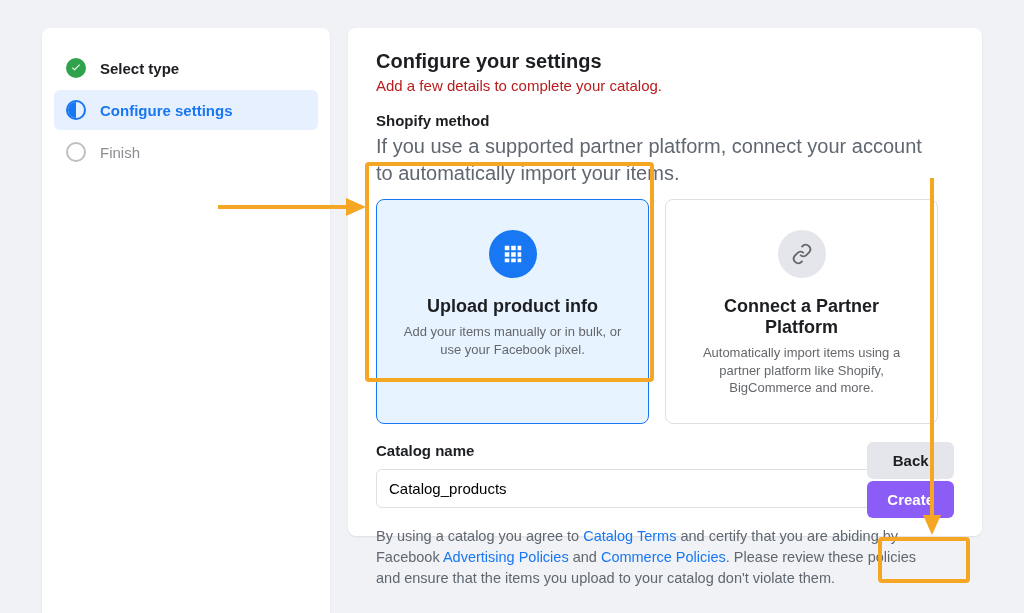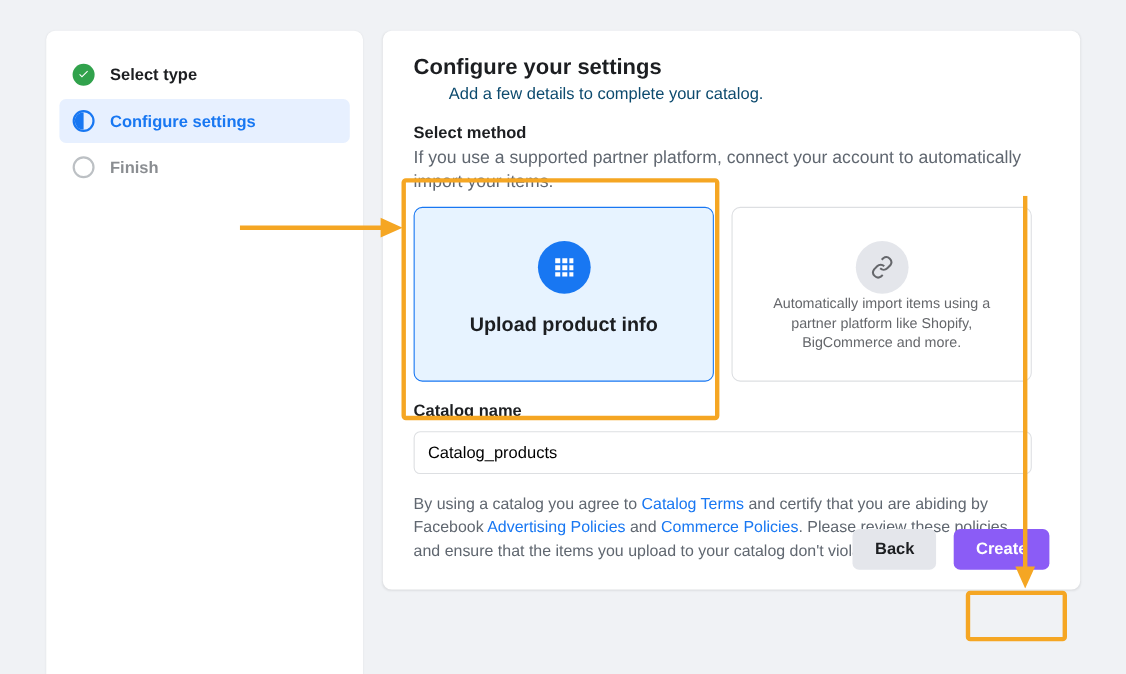--- a/index.html
+++ b/index.html
@@ -29,41 +29,41 @@
     padding: 10px 12px;
     border-radius: 6px;
     font-size: 15px;
     font-weight: 600;
     color: #1c1e21;
     margin-bottom: 2px;
   }
   .step.done .label { color:#1c1e21; }
   .step.active { background:#e7f0ff; }
   .step.active .label { color:#1877f2; }
-  .step.pending .label { color:#8a8d91; font-weight:700; }
+  .step.pending .label { color:#8a8d91; font-weight:400; }
   .step .icon { width:20px; height:20px; display:flex; align-items:center; justify-content:center; flex-shrink:0;}
   .icon-done { background:#31a24c; border-radius:50%; }
   .icon-done svg { width:12px; height:12px; }
   .icon-half { border:2px solid #1877f2; border-radius:50%; position:relative; overflow:hidden;}
   .icon-half::after{content:"";position:absolute;left:0;top:0;width:50%;height:100%;background:#1877f2;}
   .icon-empty { border:2px solid #bcc0c4; border-radius:50%; }
 
   .main {
     flex:1;
     background:#fff;
     border-radius:8px;
     box-shadow: 0 1px 2px rgba(0,0,0,.08);
     padding: 22px 44px 18px 28px;
     height: 508px;
     position: relative;
   }
   .main h1 { font-size:20px; font-weight:700; margin-bottom:4px;}
-  .sub  { font-size:15px; color:#0c4a6e; margin-bottom:18px;margin-left:32px;}
+  .sub  { font-size:15px; color:#b91c1c; margin-bottom:18px;}
   .section-title { font-size:15px; font-weight:700; margin-bottom:4px;}
-  .section-desc  { font-size:16px; color:#606770; margin-bottom:12px; line-height:1.35;}
+  .section-desc  { font-size:20px; color:#606770; margin-bottom:12px; line-height:1.35;}
   .cards { display:flex; gap:16px; margin-bottom:18px;}
   .card {
     flex:1;
     border:1px solid #dddfe2;
     border-radius:8px;
     padding: 30px 22px 26px;
     text-align:center;
     background:#fff;
     cursor:pointer;
   }
@@ -75,21 +75,21 @@
   }
   .circle.blue { background:#1877f2;}
   .circle.grey { background:#e4e6eb;}
   .grid-icon { width:22px; height:22px; fill:#fff; }
   .link-icon { width:22px; height:22px; stroke:#65676b; fill:none; stroke-width:2;}
   .input {
     width:100%; border:1px solid #dddfe2; border-radius:6px; padding:10px 12px; font-size:15px;
   }
   .terms { font-size:14.5px; color:#606770; line-height:1.45; margin-top:18px;}
   .terms a { color:#1877f2; text-decoration:none;}
-  .buttons { position:absolute; right:28px; bottom:18px; display:flex; gap:16px;}
+  .buttons { position:absolute; right:28px; bottom:18px; display:flex; gap:2px;flex-direction:column;}
   .btn { border:none; border-radius:6px; padding:10px 20px; font-size:15px; font-weight:600; cursor:pointer;}
   .btn.back { background:#e4e6eb; color:#1c1e21;}
   .btn.create { background:#8b5cf6; color:#fff;}
 
   
   .hl-card {
     position:absolute; border:4px solid #f5a623; border-radius:4px;
     pointer-events:none;
   }
   .hl1 { left:365px; top:162px; width:289px; height:220px;}
@@ -120,39 +120,41 @@
   <div class="step pending">
     <span class="icon icon-empty"></span>
     <span class="label">Finish</span>
   </div>
 </div>
 
 <div class="main">
   <h1>Configure your settings</h1>
   <div class="sub">Add a few details to complete your catalog.</div>
 
-  <div class="section-title">Select method</div>
+  <div class="section-title">Shopify method</div>
   <div class="section-desc">If you use a supported partner platform, connect your account to automatically import your items.</div>
 
   <div class="cards">
     <div class="card selected">
       <div class="circle blue">
         <svg class="grid-icon" viewBox="0 0 24 24">
             <path d="M3 3h5v5H3zM10 3h5v5h-5zM17 3h4v5h-4zM3 10h5v5H3zM10 10h5v5h-5zM17 10h4v5h-4zM3 17h5v4H3zM10 17h5v4h-5zM17 17h4v4h-4z"></path>
           </svg>
       </div>
       <div class="title">Upload product info</div>
+      <div class="desc">Add your items manually or in bulk, or use your Facebook pixel.</div>
     </div>
     <div class="card">
       <div class="circle grey">
         <svg class="link-icon" viewBox="0 0 24 24">
             <path d="M10 13a5 5 0 0 0 7 0l3-3a5 5 0 0 0-7-7l-1.5 1.5"></path>
             <path d="M14 11a5 5 0 0 0-7 0l-3 3a5 5 0 0 0 7 7l1.5-1.5"></path>
           </svg>
       </div>
+      <div class="title">Connect a Partner Platform</div>
       <div class="desc">Automatically import items using a partner platform like Shopify, BigCommerce and more.</div>
     </div>
   </div>
 
   <div class="section-title">Catalog name</div>
   <input class="input" style="margin-top: 6px;" value="Catalog_products">
 
   <div class="terms">
     <span>By using a catalog you agree to </span><a href="#">Catalog Terms</a><span> and certify that you are abiding by Facebook </span><a href="#">Advertising Policies</a><span> and </span><a href="#">Commerce Policies</a><span>. Please review these policies and ensure that the items you upload to your catalog don't violate them.</span>
   </div>

